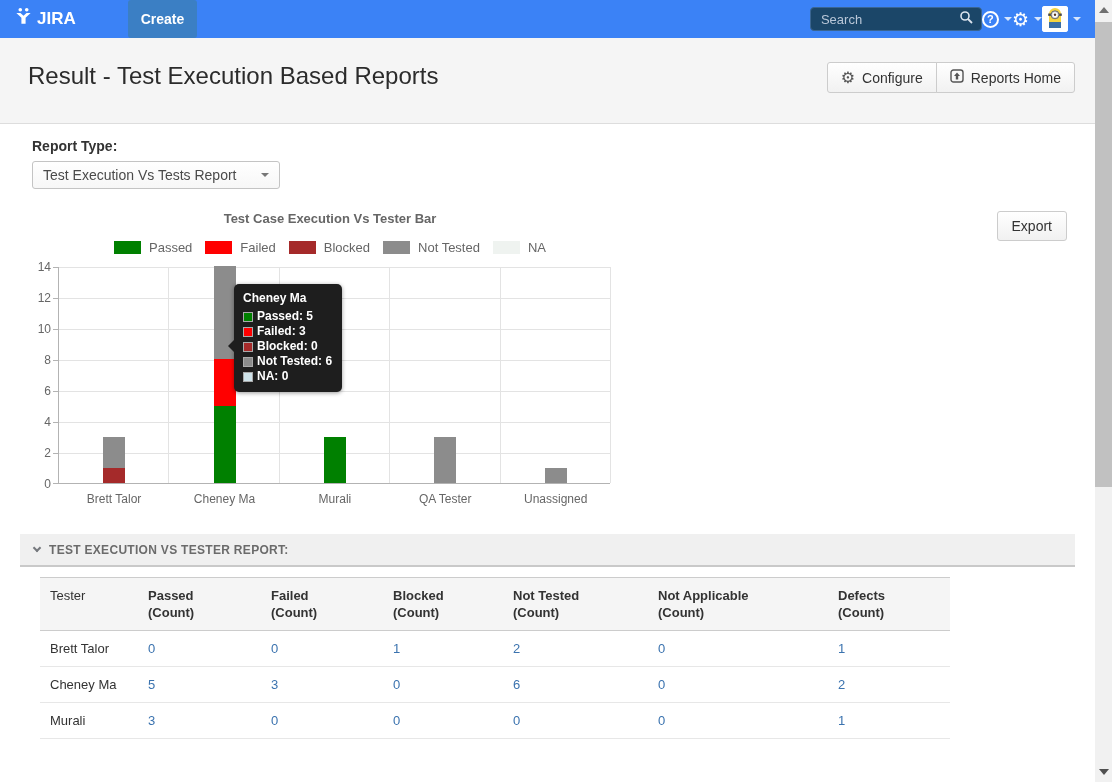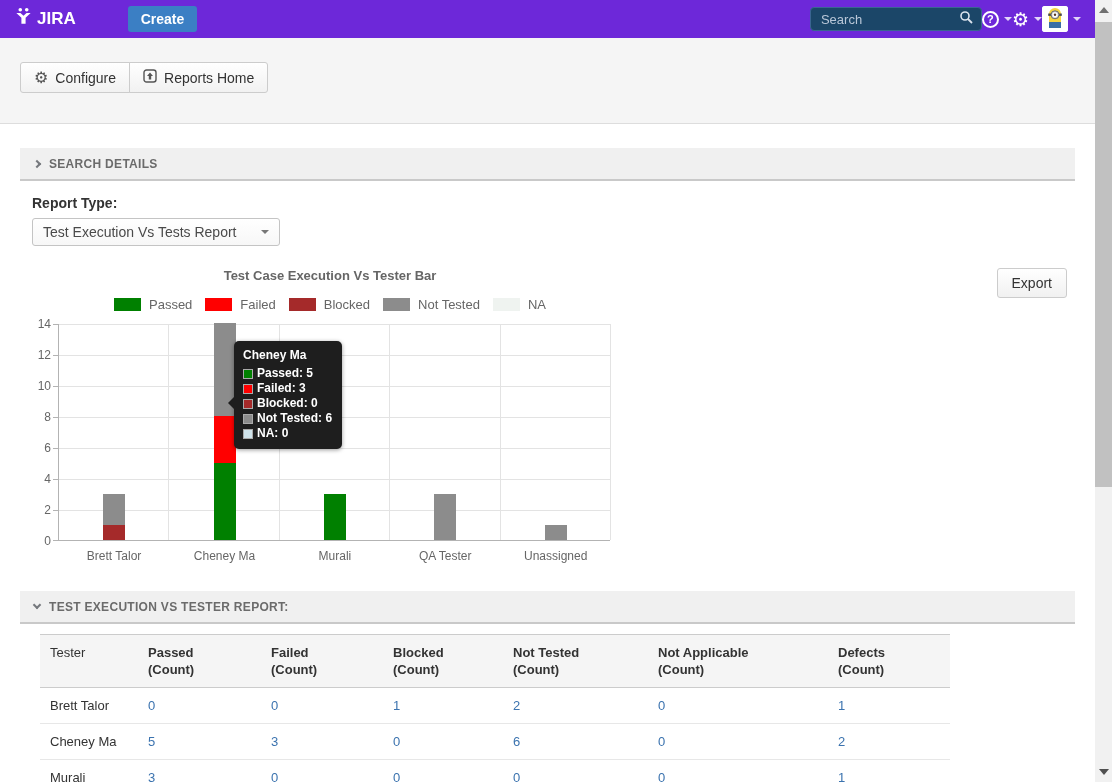--- a/index.html
+++ b/index.html
@@ -4,21 +4,21 @@
 <style>
   * { box-sizing: border-box; }
   html,body { margin:0; padding:0; }
   body {
     width:1112px; height:782px; overflow:hidden; position:relative;
     font-family:"Liberation Sans", sans-serif; background:#fff;
   }
   .page { width:1095px; height:782px; overflow:hidden; }
 
   
-  .navbar { height:38px; background:#6d28d9; display:flex; align-items:center; padding:0 14px; }
+  .navbar { height:38px; background:#3b82f6; display:flex; padding:0 14px; }
   .logo { display:flex; align-items:center; gap:4px; color:#fff; font-size:17px; font-weight:bold; margin-right:24px; cursor:pointer; }
   .nav-menu { display:flex; align-items:center; gap:28px; }
   .nav-item { color:#f0f0f0; font-size:14px; display:flex; align-items:center; gap:6px; cursor:pointer; white-space:nowrap; }
   .caret-lt { width:0; height:0; border-left:4px solid transparent; border-right:4px solid transparent; border-top:4px solid rgba(255,255,255,.8); }
   .caret-dk { width:0; height:0; border-left:4px solid transparent; border-right:4px solid transparent; border-top:4px solid #777; }
   .create-btn { margin-left:28px; background:#3b7fc4; color:#fff; font-size:14px; font-weight:bold; border:none; border-radius:3px; padding:5px 13px; cursor:pointer; }
   .nav-right { margin-left:auto; display:flex; align-items:center; }
   .searchbox { display:flex; align-items:center; width:172px; height:24px; background:#1b4668; border:1px solid #3a6591; border-radius:4px; padding:0 8px; }
   .searchbox input { flex:1; background:transparent; border:none; outline:none; color:#d6e0ec; font-size:13px; font-family:"Liberation Sans",sans-serif; width:120px; }
   .searchbox input::placeholder { color:#b9c7d8; }
@@ -131,43 +131,40 @@
             <circle cx="13" cy="8.8" r="2.6" fill="#fff"></circle>
             <circle cx="13" cy="8.8" r="1.2" fill="#5b3a1e"></circle>
           </svg>
         </span>
         <span class="caret-lt"></span>
       </div>
     </div>
   </div>
 
   <div class="page-header">
+    <h1 class="page-title">Result - Test Execution Based Reports</h1>
     <div class="btn-group">
       <button class="hbtn first">
         <span class="gear-dark">⚙</span>
         <span>Configure</span>
       </button>
       <button class="hbtn last">
         <span>
           <svg width="14" height="14" viewBox="0 0 14 14">
               <rect x="1" y="1" width="12" height="12" rx="2.5" fill="none" stroke="#555" stroke-width="1.4"></rect>
               <path d="M7 3.6 L10 7 L8.2 7 L8.2 10.4 L5.8 10.4 L5.8 7 L4 7 Z" fill="#555"></path>
             </svg>
         </span>
         <span>Reports Home</span>
       </button>
     </div>
   </div>
 
   <div class="content">
 
-    <div class="section-bar">
-      <span class="chev right"></span>
-      <span>SEARCH DETAILS</span>
-    </div>
 
     <div class="report-type">
       <div class="rt-label">Report Type:</div>
       <div class="dropdown">
         <span>Test Execution Vs Tests Report</span>
         <span class="caret-dk"></span>
       </div>
     </div>
 
     <div class="chart-wrap">

